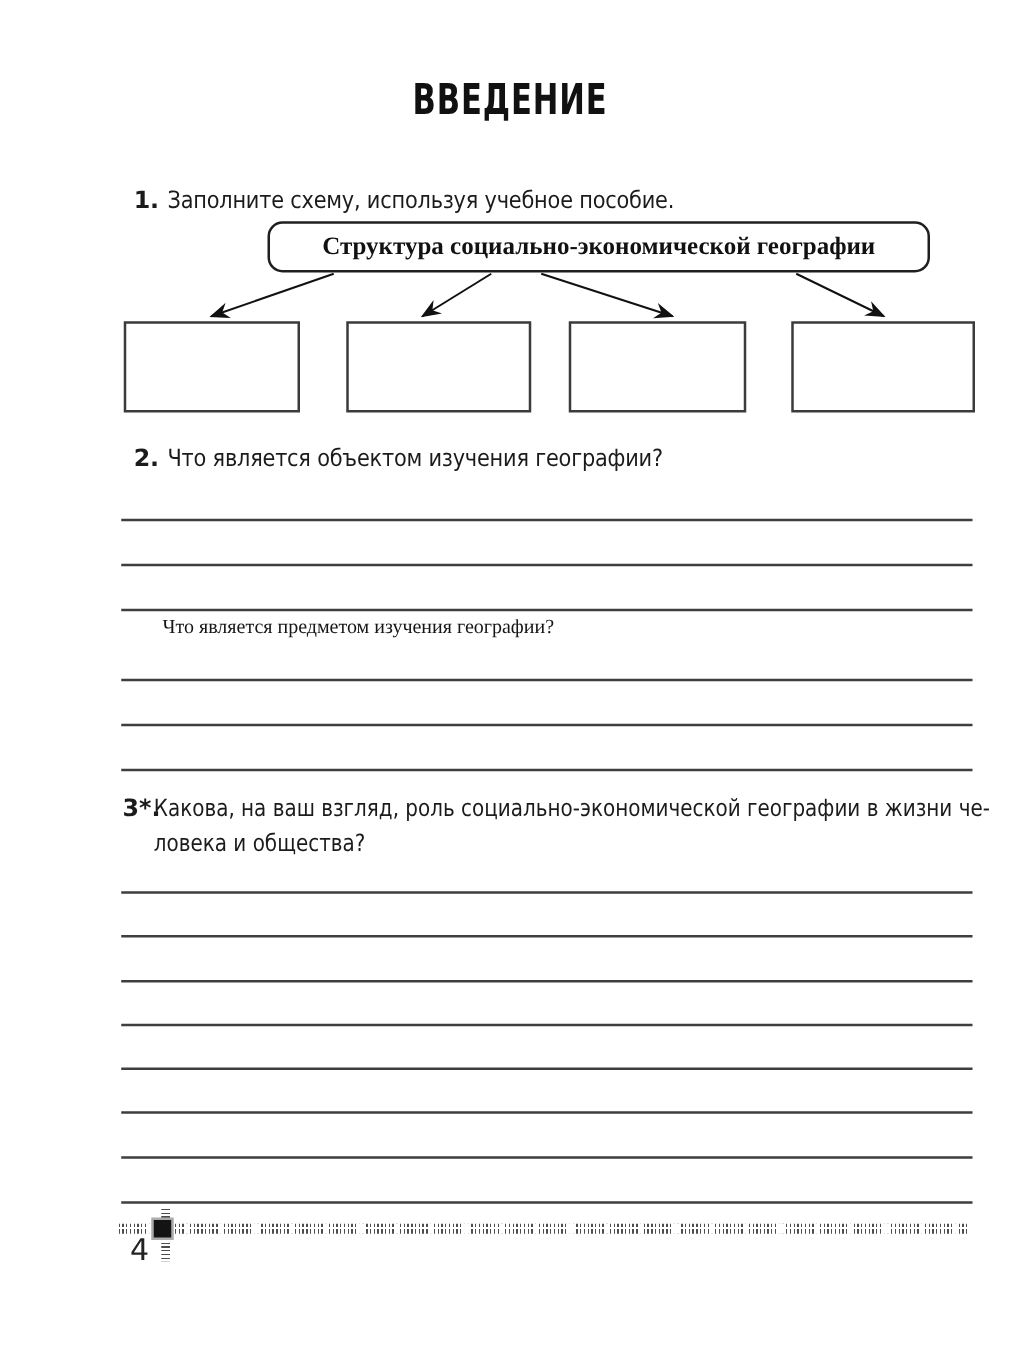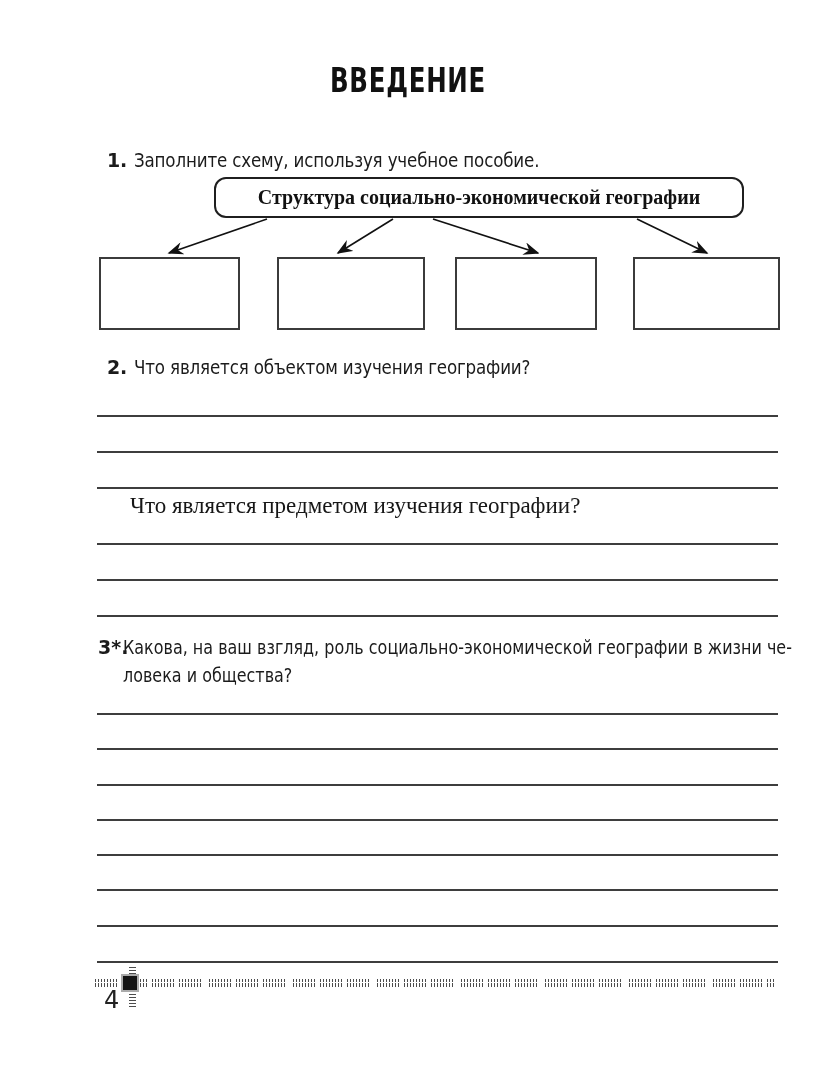--- a/index.html
+++ b/index.html
@@ -23,21 +23,21 @@
         font-family:"Liberation Serif",serif;font-weight:bold;font-size:20px;color:#111;margin-left:44px;}
   .scheme-arrows{position:absolute;left:97px;top:218px;}
   .branch-box{position:absolute;border:2px solid #3b3b3b;box-sizing:border-box;
         background:#fff;height:73px;top:257px;}
   .bb1{left:99px;width:141px;}
   .bb2{left:277px;width:148px;}
   .bb3{left:455px;width:142px;}
   .bb4{left:633px;width:147px;}
   .wline{position:absolute;left:97px;width:681px;height:0;border-top:2px solid #3e3e3e;}
   .subq{position:absolute;left:130px;top:493px;
-        font-family:"Liberation Serif",serif;font-size:23px;color:#161616;}
+        font-family:"Liberation Serif",serif;font-size:16px;color:#161616;}
   .footer-band{position:absolute;left:95px;top:979px;width:680px;height:8px;
         background-image:
           linear-gradient(to bottom,rgba(255,255,255,0) 0 3px,#ffffff 3px 4px,rgba(255,255,255,0) 4px),
           repeating-linear-gradient(90deg,rgba(255,255,255,0) 0 24px,#ffffff 24px 28px),
           repeating-linear-gradient(90deg,#4d4d4d 0 1px,rgba(255,255,255,0) 1px 3px);}
   .footer-vdash{position:absolute;left:129px;top:967px;width:7px;height:42px;
         background-image:repeating-linear-gradient(180deg,#4d4d4d 0 1px,rgba(255,255,255,0) 1px 3px);}
   .footer-square{position:absolute;left:123px;top:976px;width:14px;height:14px;
         background:#141414;box-shadow:0 0 0 2px #ababab;}
   .page-number{position:absolute;left:104px;top:986px;font-size:24px;color:#222;}

